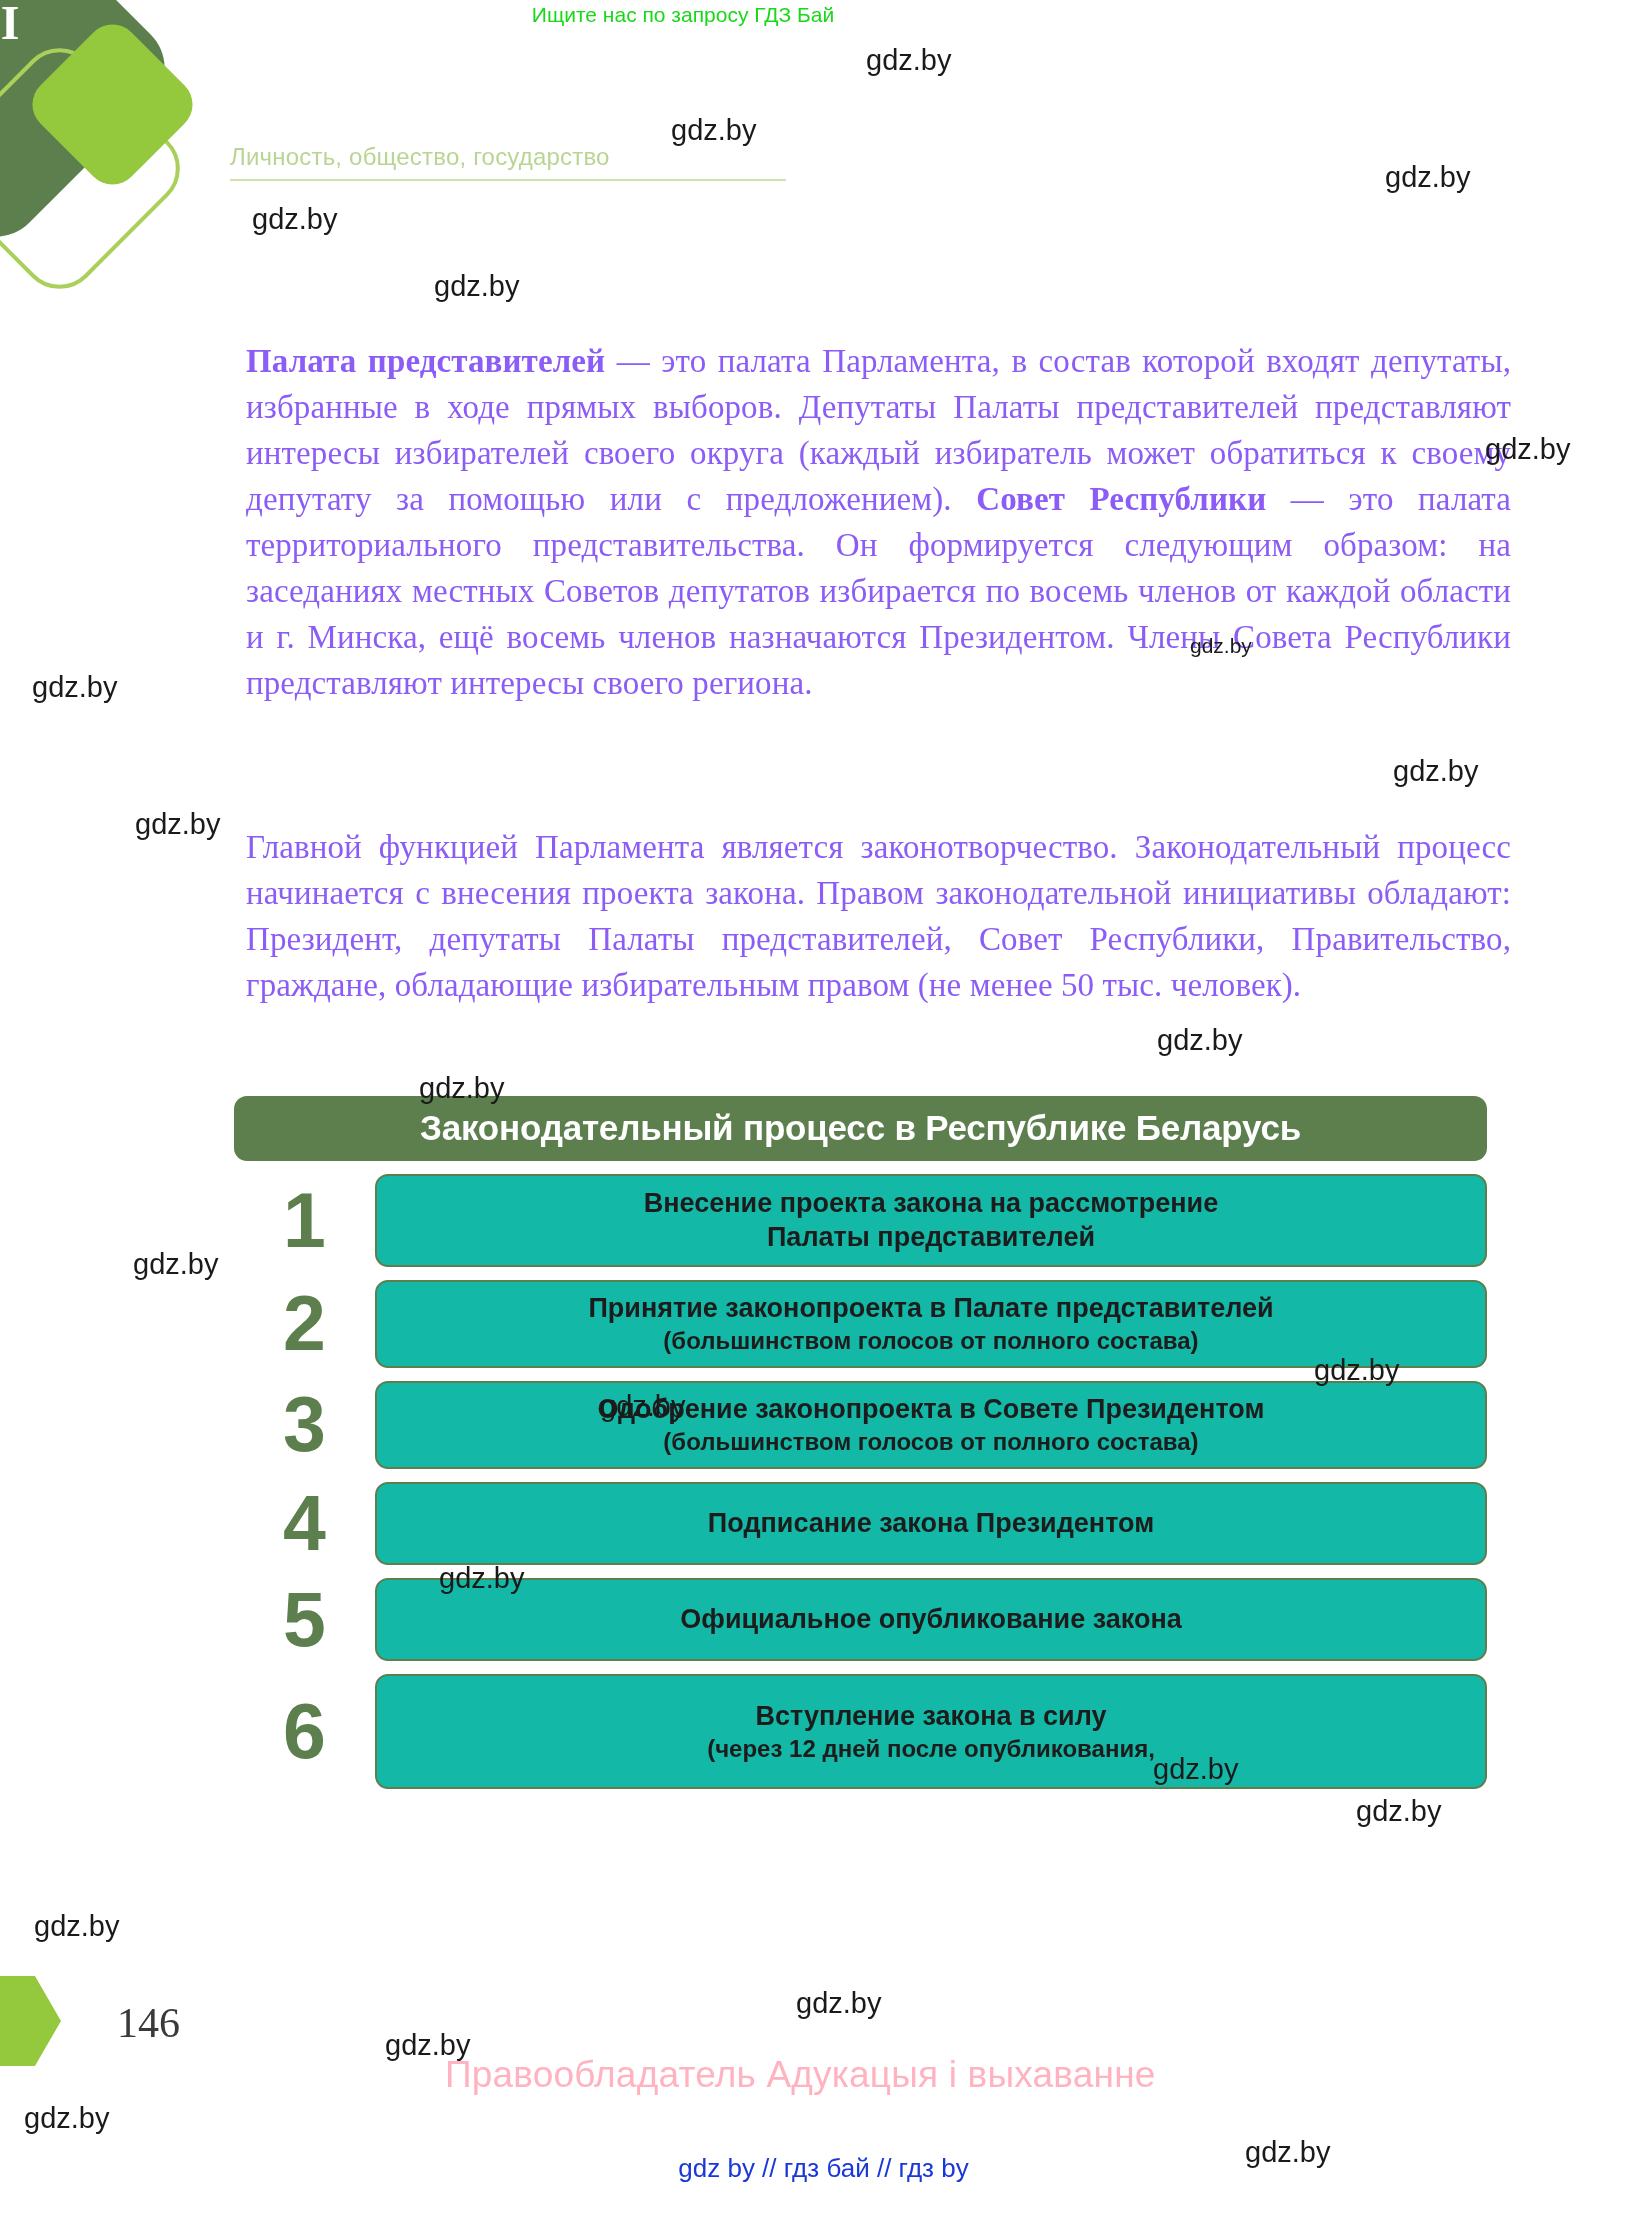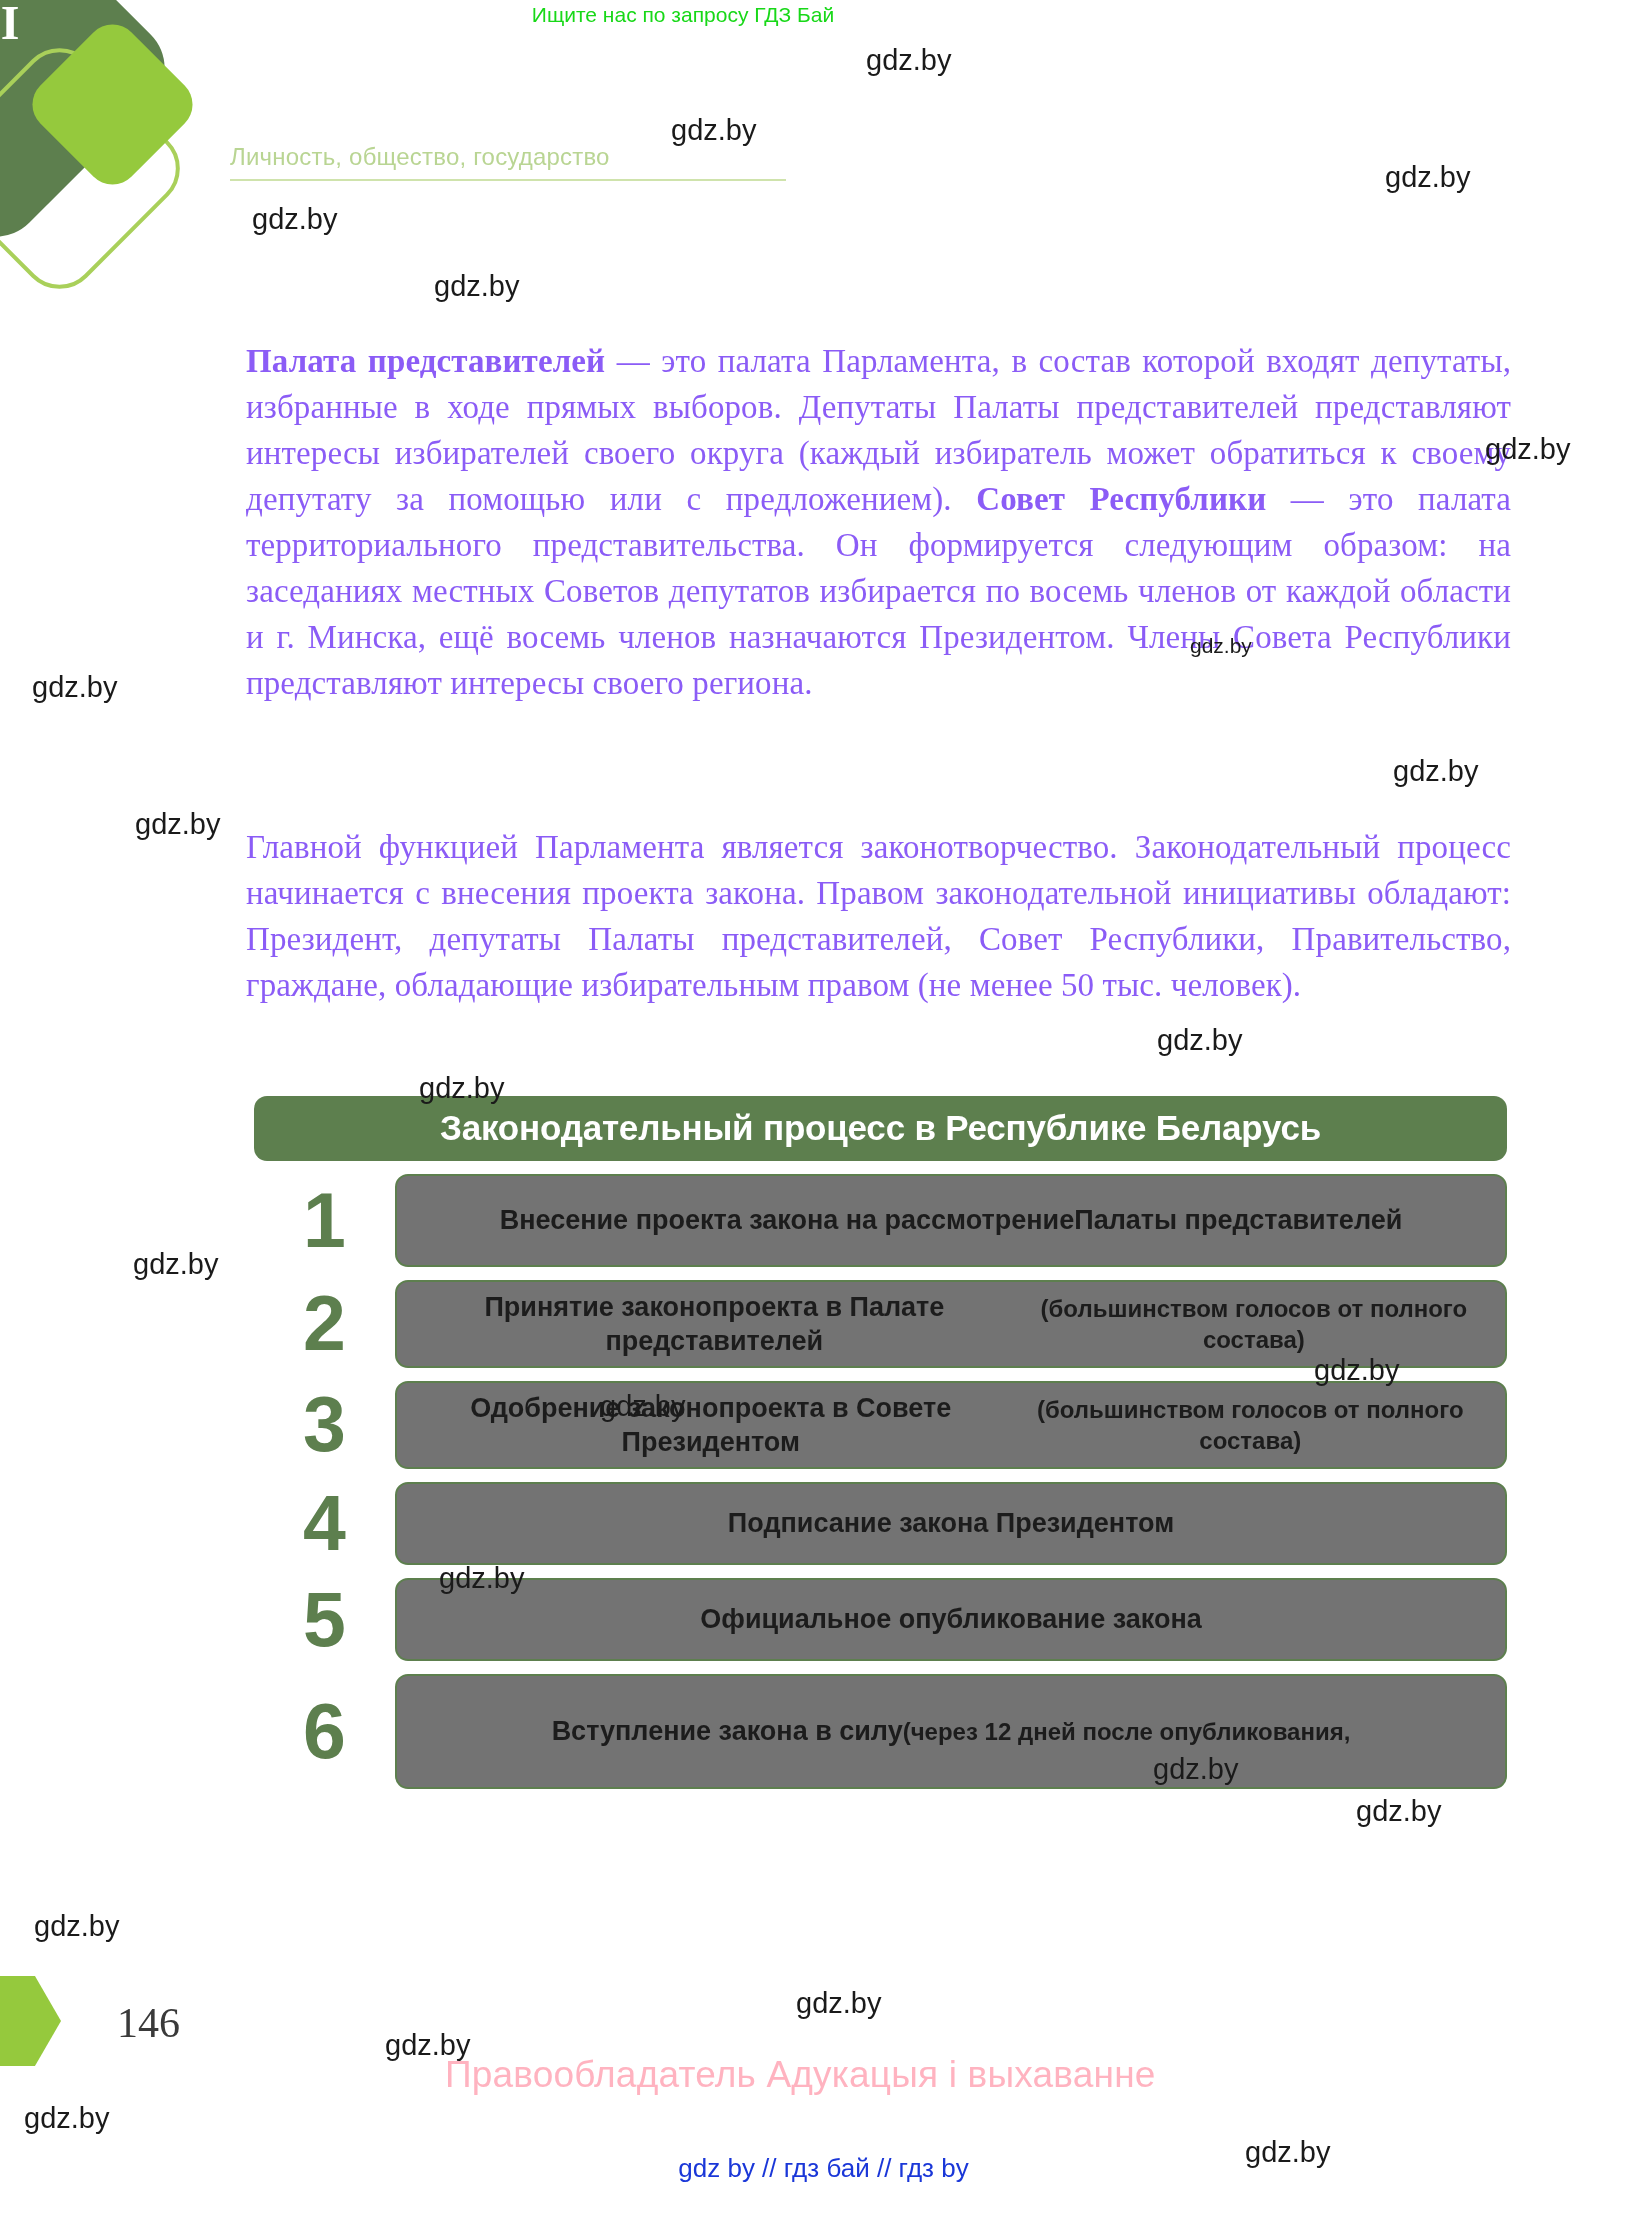--- a/index.html
+++ b/index.html
@@ -54,40 +54,40 @@
     font-family:"Liberation Serif", serif;
     font-size:33px;line-height:46px;color:#8b5cf6;
     text-align:justify;text-justify:inter-word;
     letter-spacing:0.1px;
   }
   .para b{font-weight:700;}
   #para-1{top:305px;}
   #para-2{top:791px;}
 
   
-  #diagram{position:absolute;left:254px;top:1096px;width:1253px;}
+  #diagram{position:absolute;left:234px;top:1096px;width:1253px;}
   #diagram-title{
     background:#5d7f4e;border-radius:13px;
     padding:10.5px 21px 12px 21px;
     color:#ffffff;font-family:"Liberation Sans", sans-serif;
     font-weight:700;font-size:35px;line-height:42px;
     text-align:center;letter-spacing:-0.2px;white-space:nowrap;
   }
   .step-row{
     display:flex;align-items:center;margin-top:13px;
   }
   .step-num{
     width:141px;flex:0 0 141px;text-align:center;
     font-family:"Liberation Sans", sans-serif;font-weight:700;
     font-size:77px;line-height:77px;color:#5d7f4e;
   }
   .step-box{
-    flex:1 1 auto;background:#737373;border:2.4px solid #5d7f4e;
+    flex:1 1 auto;background:#14b8a6;border:2.4px solid #5d7f4e;
     border-radius:13px;
-    display:flex;flex-direction:row;align-items:center;justify-content:center;
+    display:flex;flex-direction:column;align-items:center;justify-content:center;
     text-align:center;color:#1c1c1c;
     font-family:"Liberation Sans", sans-serif;
     padding:8px 14.5px;
   }
   .step-main{font-weight:700;font-size:27px;line-height:34px;}
   .step-sub{font-weight:700;font-size:24px;line-height:31px;}
   .h-tall{min-height:73px;}
   .h-mid{min-height:68px;}
   .h-one{min-height:63px;}
   .h-six{min-height:95px;}

